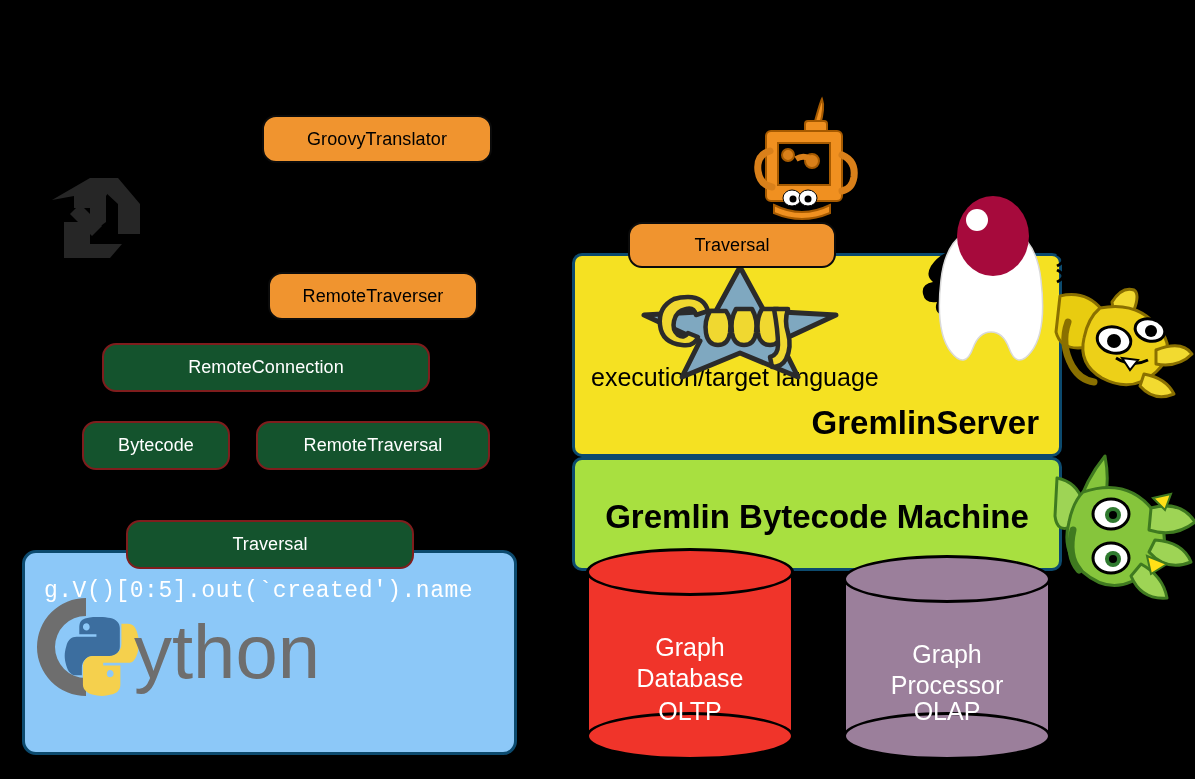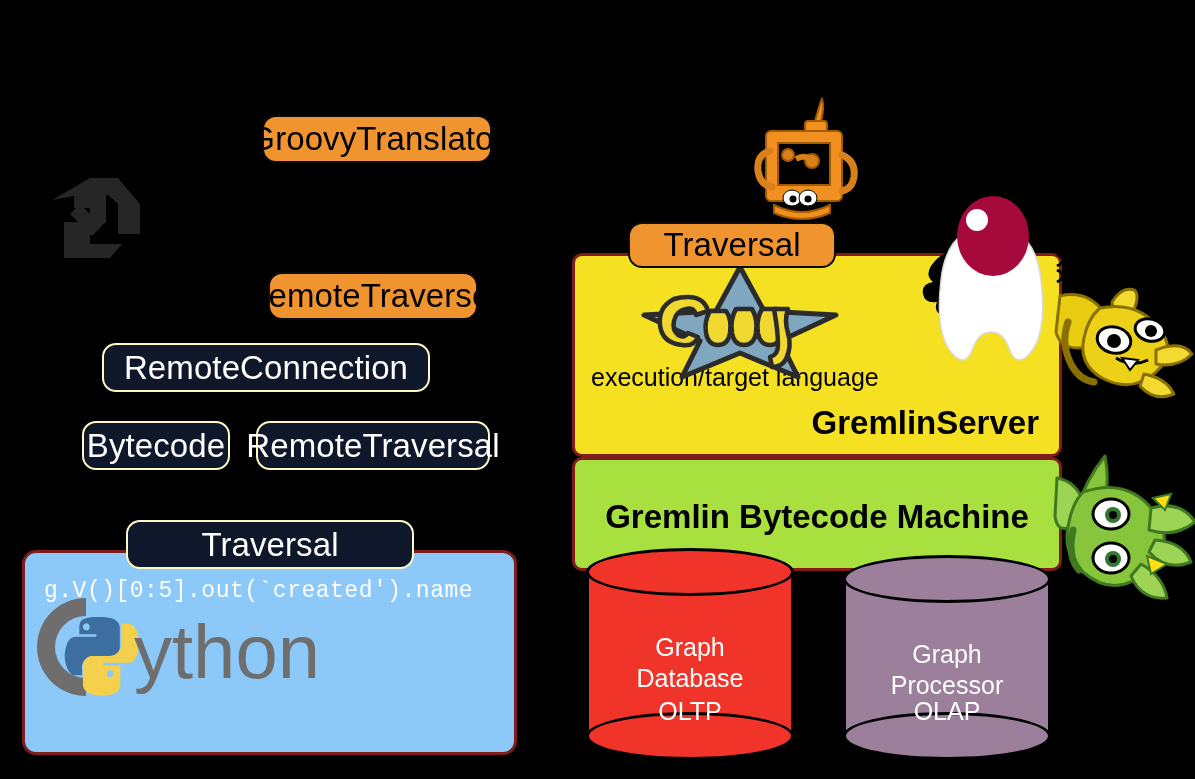--- a/index.html
+++ b/index.html
@@ -2,25 +2,25 @@
 <html><head>
 <meta charset="utf-8">
 <style>
   html,body{margin:0;padding:0;background:#000;}
   body{width:1195px;height:779px;overflow:hidden;
        font-family:"Liberation Sans",sans-serif;}
   #stage{position:relative;width:1195px;height:779px;background:#000;}
 
   .pill{position:absolute;display:flex;align-items:center;justify-content:center;
         border-radius:14px;box-sizing:border-box;white-space:nowrap;
-        font-size:33px;letter-spacing:.1px;}
+        font-size:18px;letter-spacing:.1px;}
   .pill.orange{background:#F0942F;color:#000;border:2px solid #0b0b0b;}
-  .pill.blue{background:#0f172a;color:#fff;border:2px solid #fef9c3;}
-
-  .panel{position:absolute;box-sizing:border-box;border:3px solid #7f1d1d;}
+  .pill.blue{background:#14532d;color:#fff;border:2px solid #7f1d1d;}
+
+  .panel{position:absolute;box-sizing:border-box;border:3px solid #0c4a6e;}
 
   
   #py-panel{left:22px;top:550px;width:495px;height:205px;background:#8CC8F8;
             border-radius:14px;}
   #py-code{position:absolute;left:44px;top:578px;width:470px;
            font-family:"Liberation Mono",monospace;font-size:23px;color:#fff;
            letter-spacing:.5px;white-space:nowrap;}
   #py-host{position:absolute;right:38px;bottom:18px;font-size:25px;color:#000;}
   #py-logo{position:absolute;left:26px;top:592px;width:250px;height:110px;}
 

